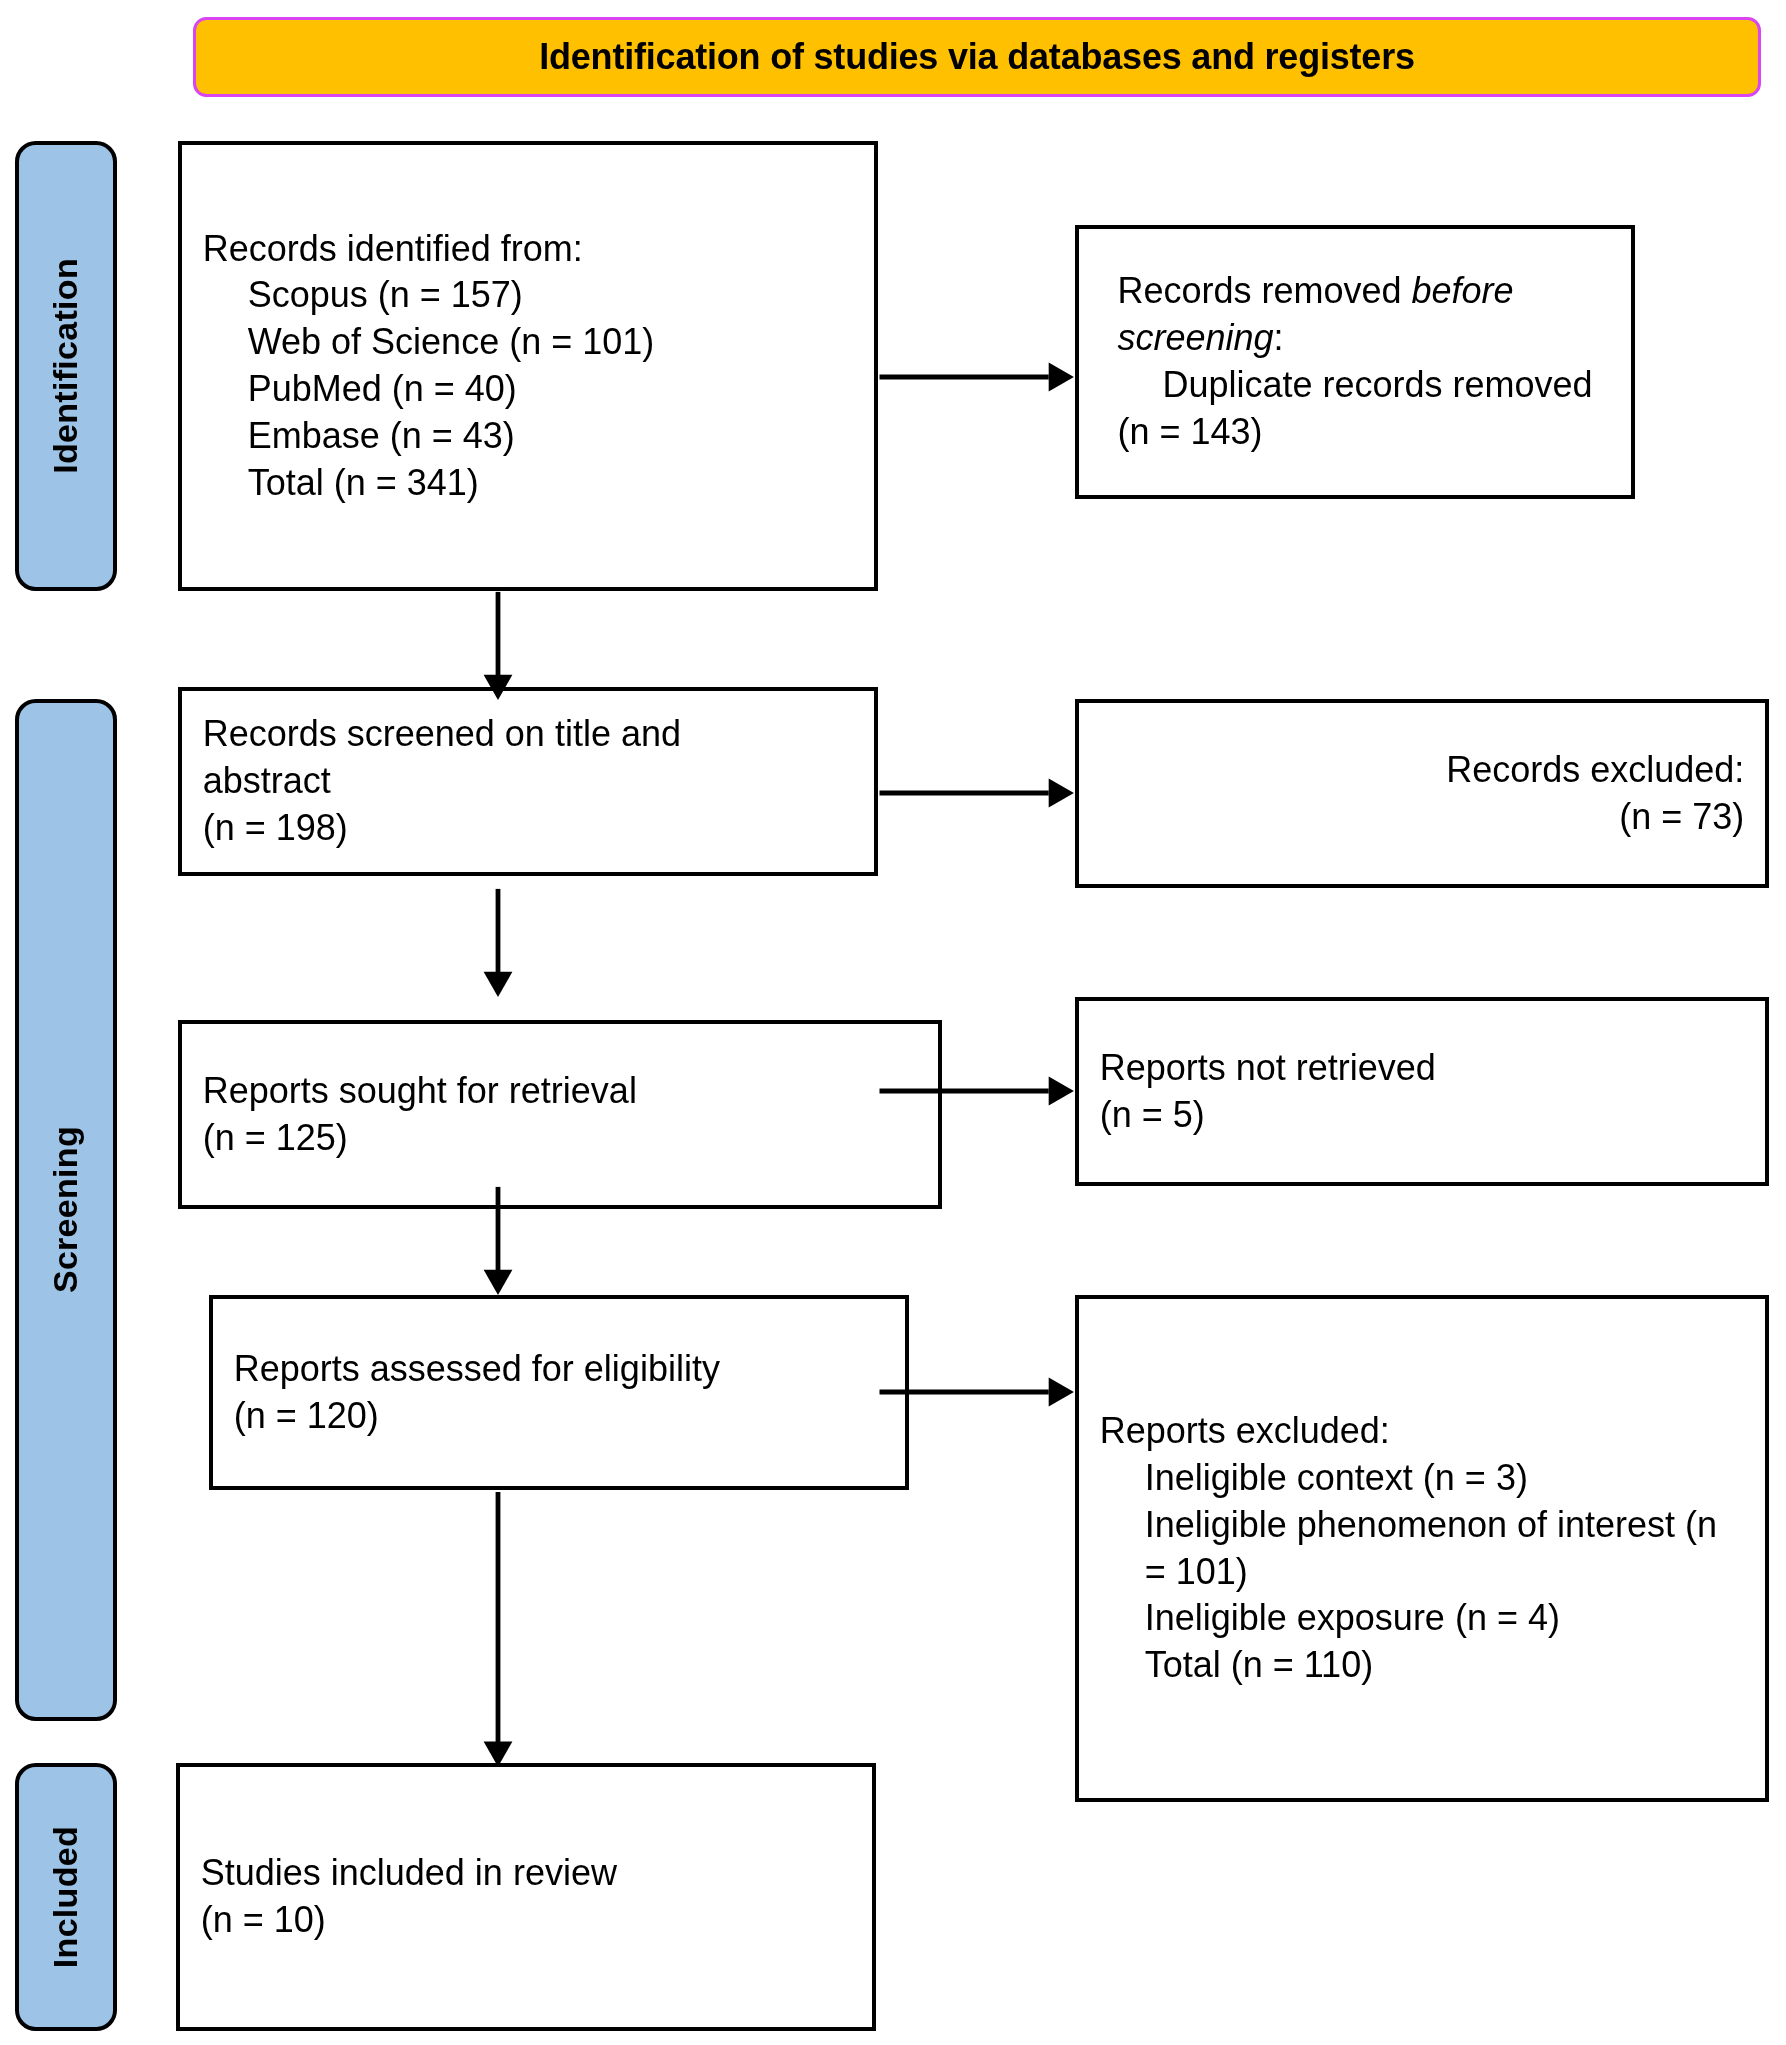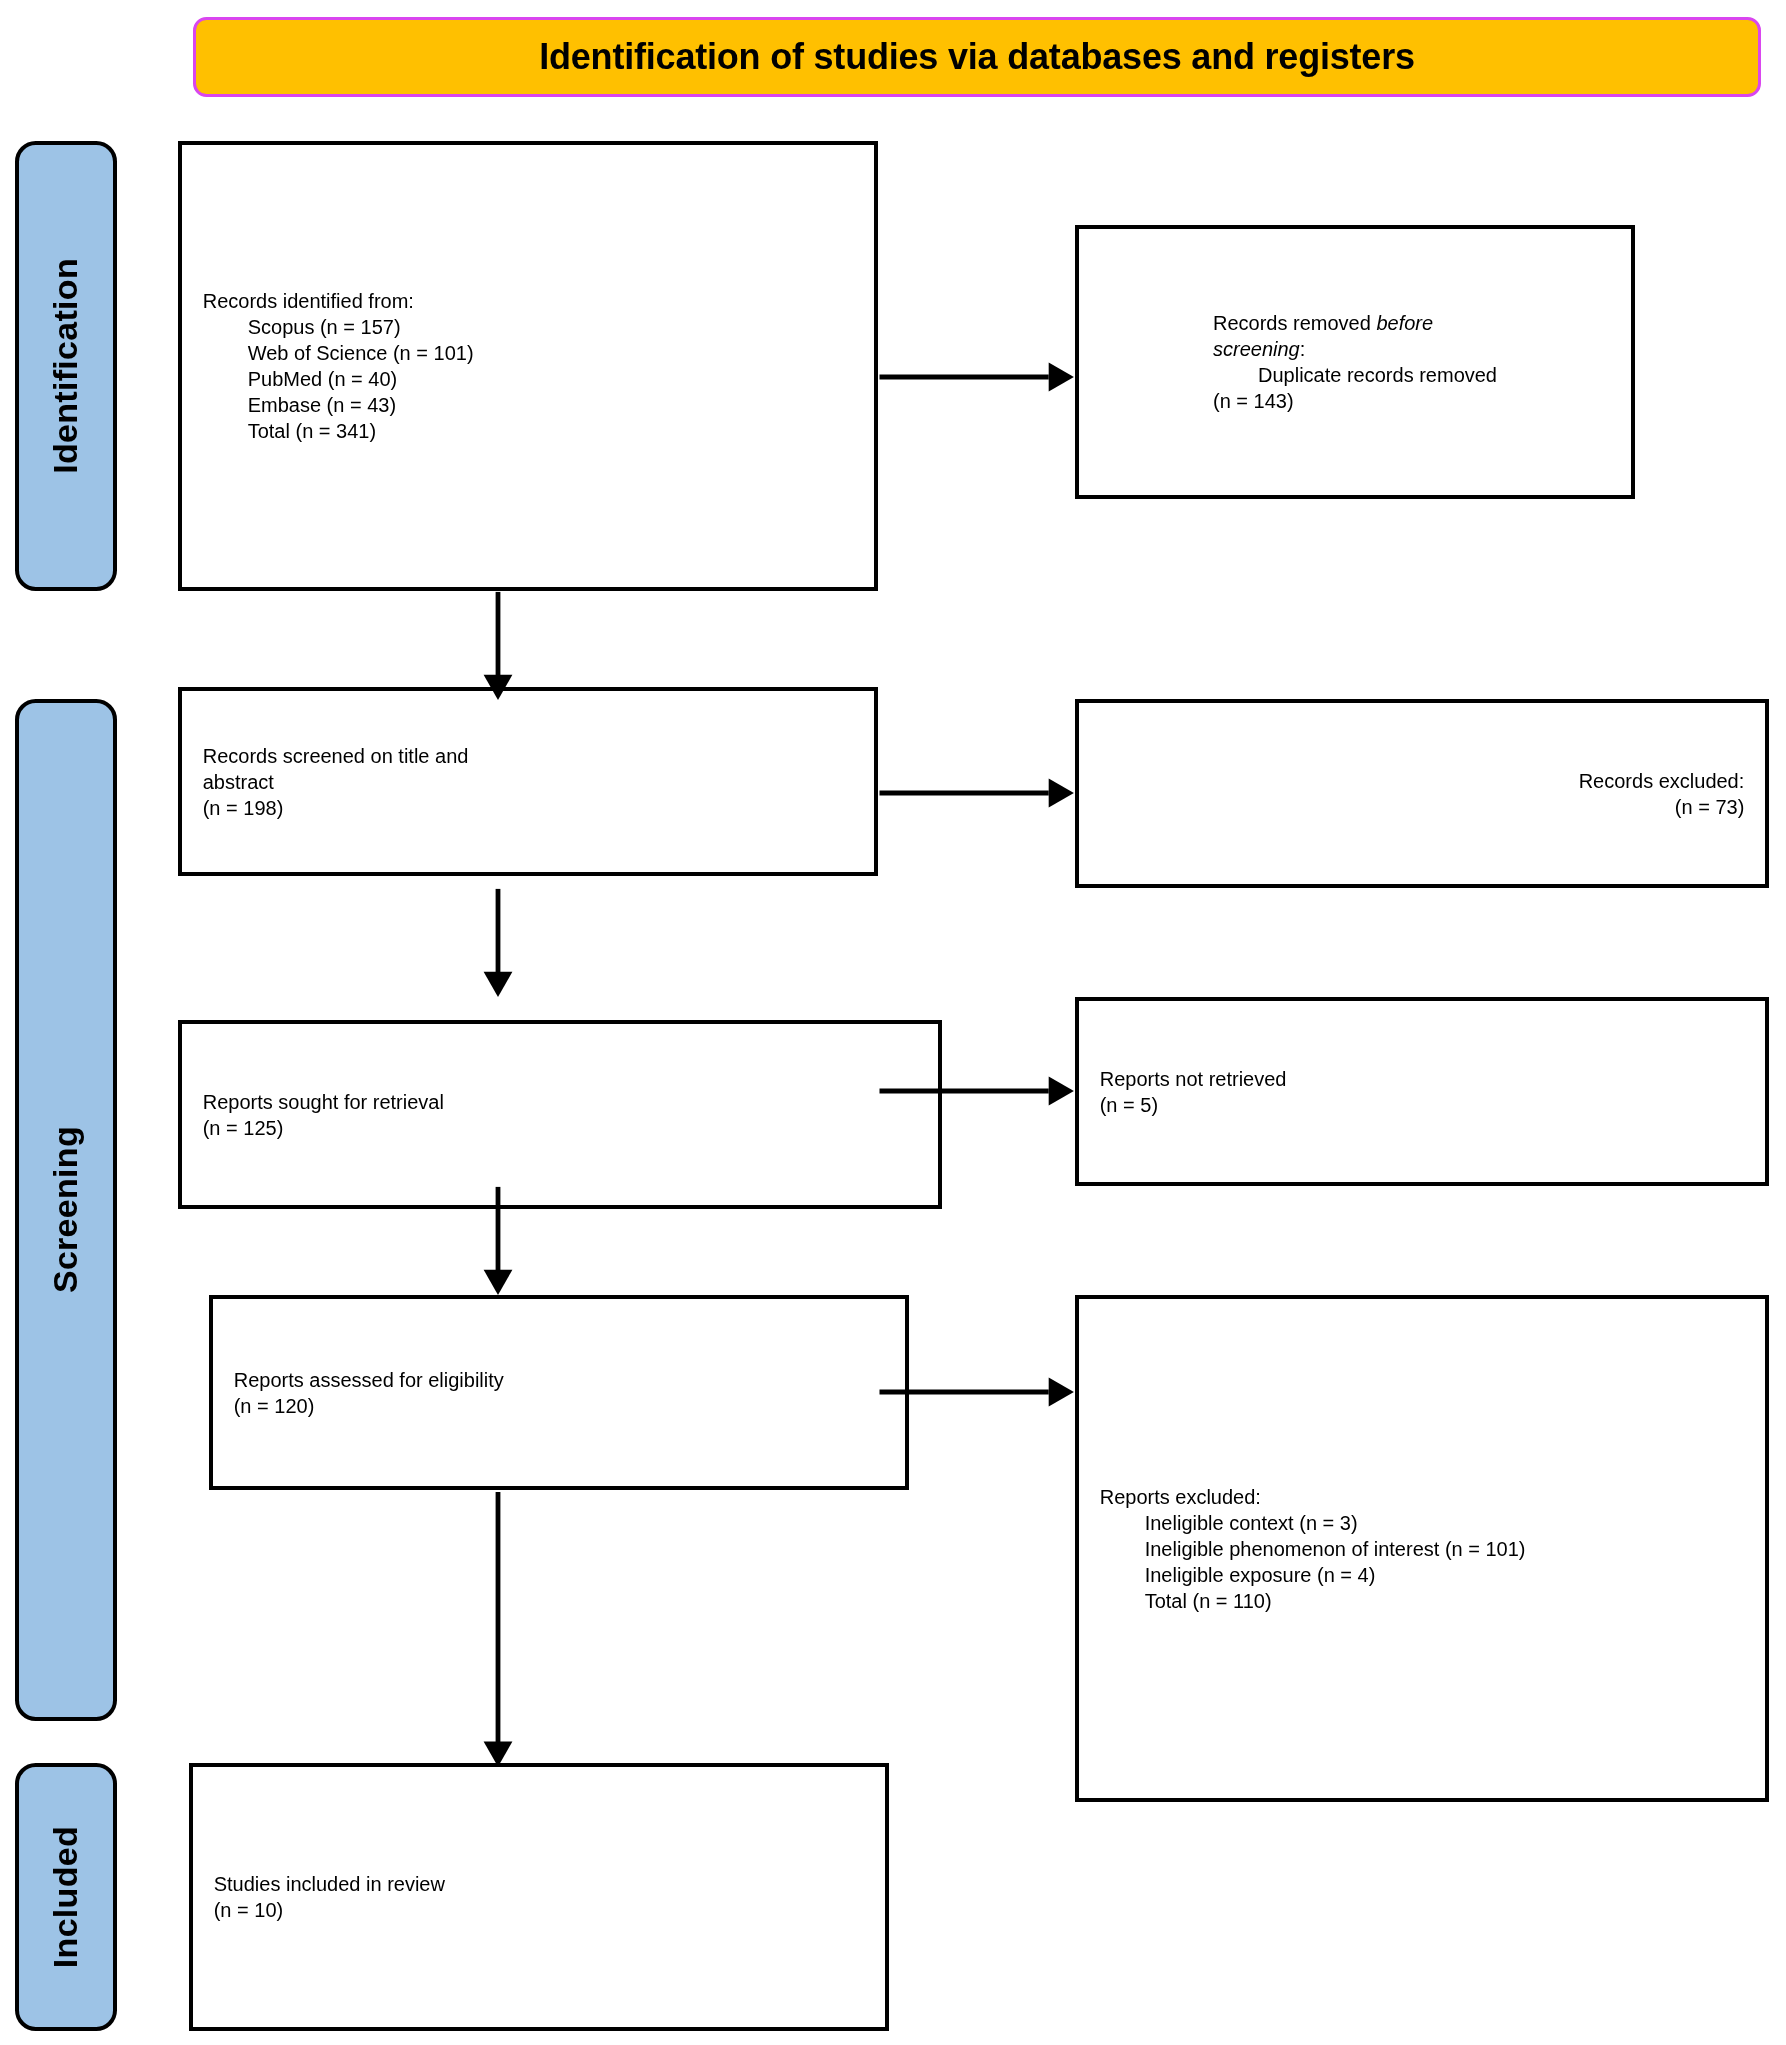--- a/index.html
+++ b/index.html
@@ -74,35 +74,35 @@
     position: absolute;
     background: #ffffff;
     border: 4.3px solid #000000;
     box-sizing: border-box;
     display: flex;
     flex-direction: column;
     justify-content: center;
   }
   .node-body {
     padding: 0 20.7px;
-    font-size: 20px;
+    font-size: 36px;
     line-height: 1.30;
     color: #000000;
   }
   .node-line { white-space: nowrap; }
   .node-line.indent { padding-left: 45px; }
   .node-line.wrap { white-space: normal; }
   .ital { font-style: italic; }
 
   
   #box-identified { left: 178px;  top: 141px;  width: 700px; height: 450px; }
   #box-screened   { left: 178px;  top: 687px; width: 700px; height: 189px; }
   #box-sought     { left: 178px;  top: 1020px; width: 764px; height: 189px; }
   #box-assessed   { left: 195px;  top: 1295px; width: 700px; height: 195px; margin-left: 14px; }
-  #box-included   { left: 189px;  top: 1763px; width: 700px; height: 268px; }
+  #box-included   { left: 176px;  top: 1763px; width: 700px; height: 268px; }
 
   
   #box-removed          { left: 1075px; top: 225px;  width: 560px; height: 274px; align-items: center; }
   #box-records-excluded { left: 1075px; top: 699px; width: 694px; height: 189px; text-align: right; }
   #box-not-retrieved    { left: 1075px; top: 997px; width: 694px; height: 189px; }
   #box-reports-excluded { left: 1075px; top: 1295px; width: 694px; height: 507px; }
 
   
   .conn { position: absolute; }
   .conn svg { display: block; overflow: visible; }

